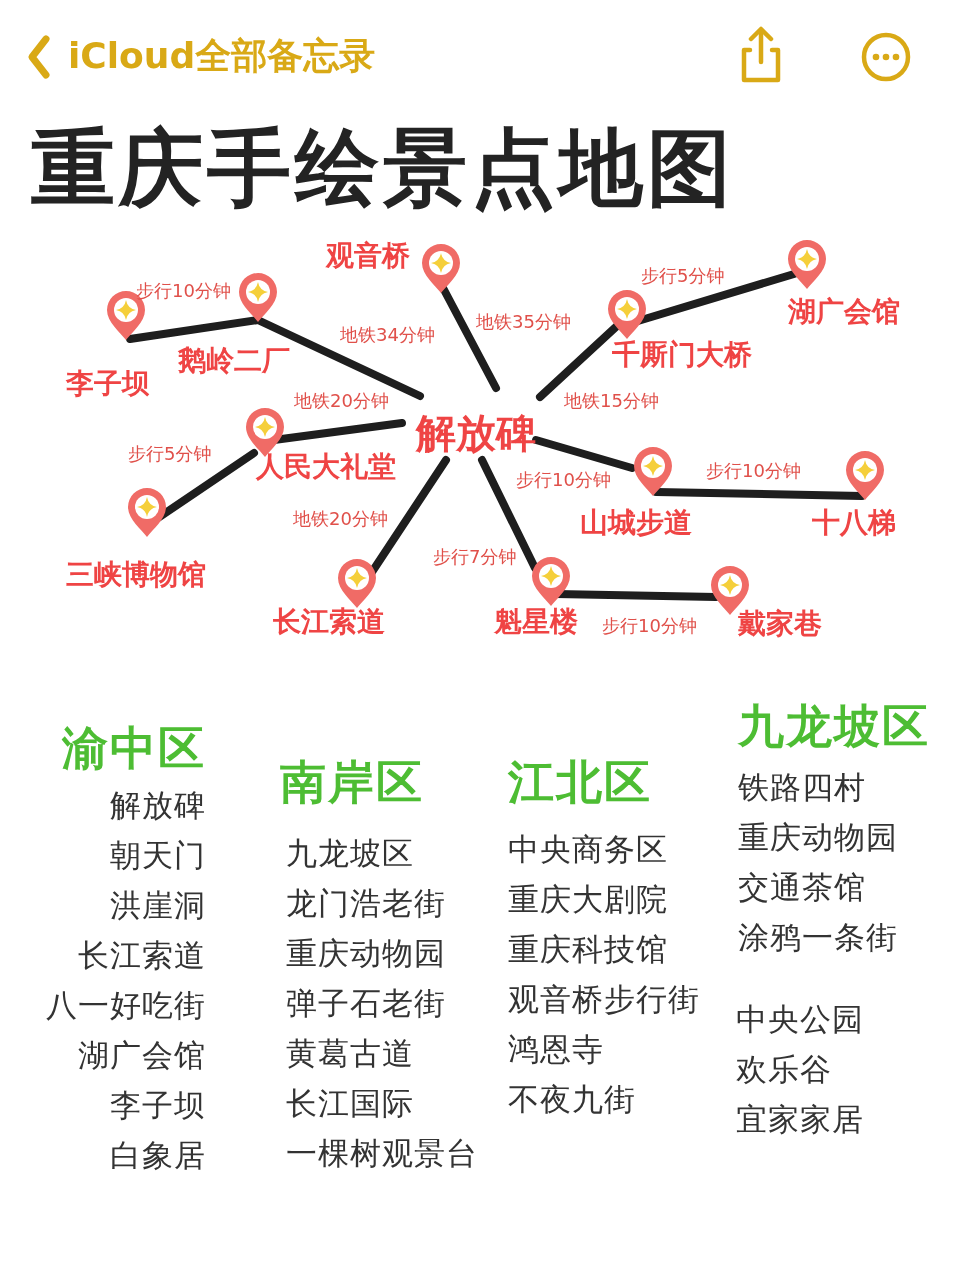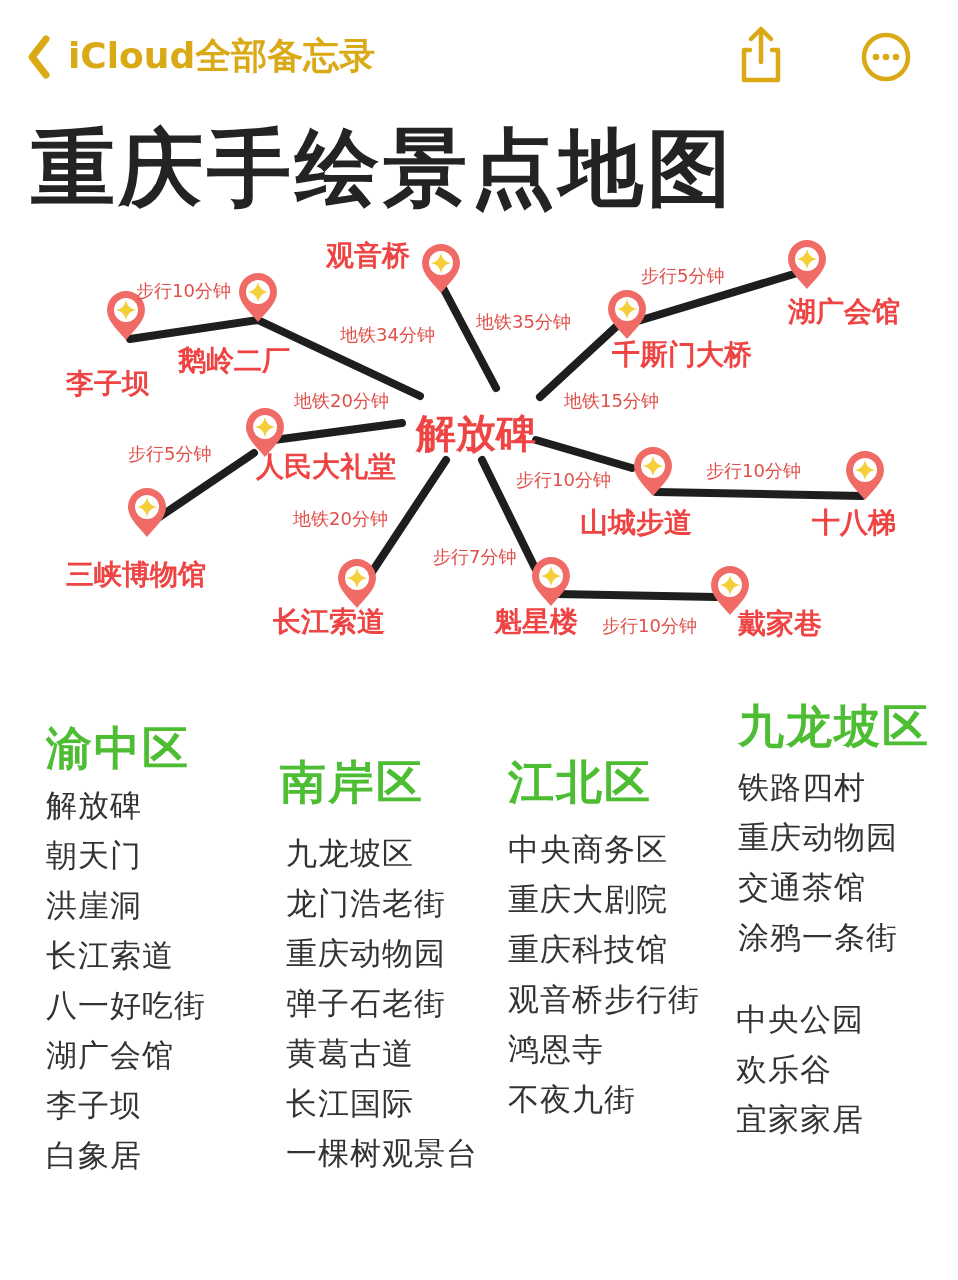--- a/index.html
+++ b/index.html
@@ -122,21 +122,21 @@
   <div class="route" style="left:564px;top:169px;">地铁15分钟</div>
   <div class="route" style="left:294px;top:169px;">地铁20分钟</div>
   <div class="route" style="left:128px;top:222px;">步行5分钟</div>
   <div class="route" style="left:293px;top:287px;">地铁20分钟</div>
   <div class="route" style="left:516px;top:248px;">步行10分钟</div>
   <div class="route" style="left:706px;top:239px;">步行10分钟</div>
   <div class="route" style="left:433px;top:325px;">步行7分钟</div>
   <div class="route" style="left:602px;top:394px;">步行10分钟</div>
 </div>
 
-<div class="district" style="left:46px;top:720px;">
+<div class="district" style="left:46px;top:720px;text-align:right;">
   <h2>渝中区</h2>
   <ul style="margin-top:4px;">
     <li>解放碑</li>
     <li>朝天门</li>
     <li>洪崖洞</li>
     <li>长江索道</li>
     <li>八一好吃街</li>
     <li>湖广会馆</li>
     <li>李子坝</li>
     <li>白象居</li>

